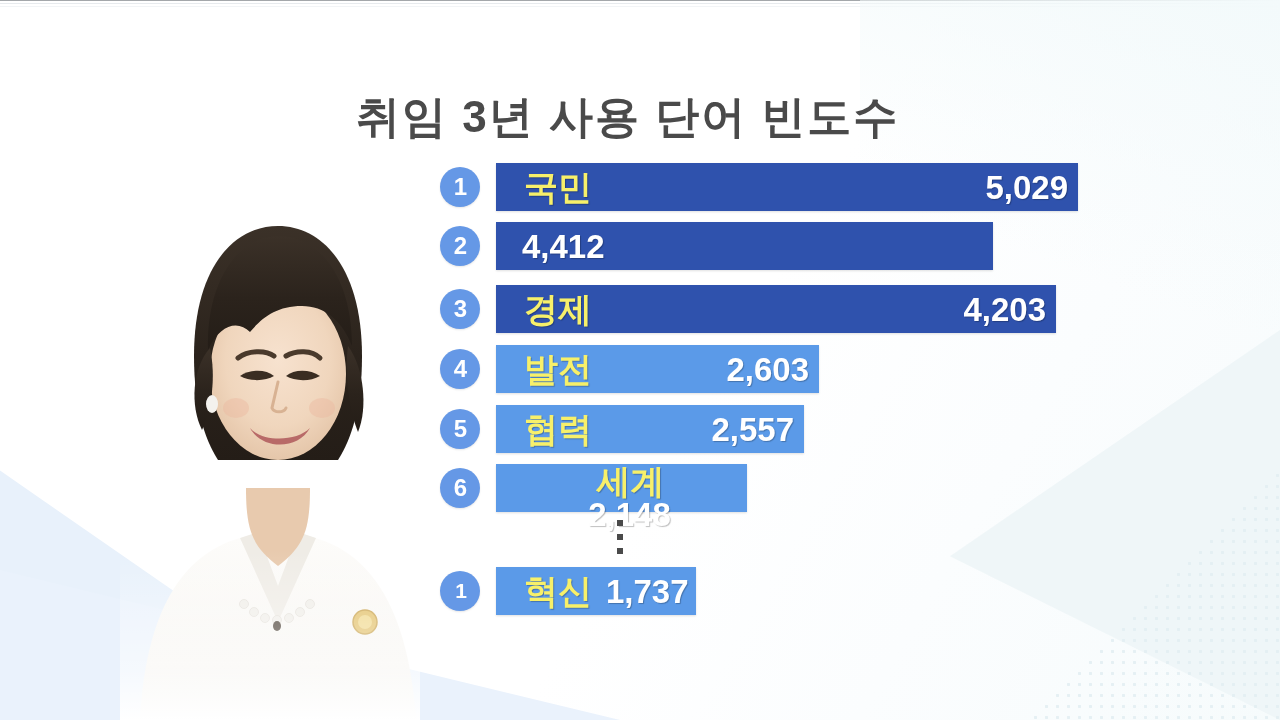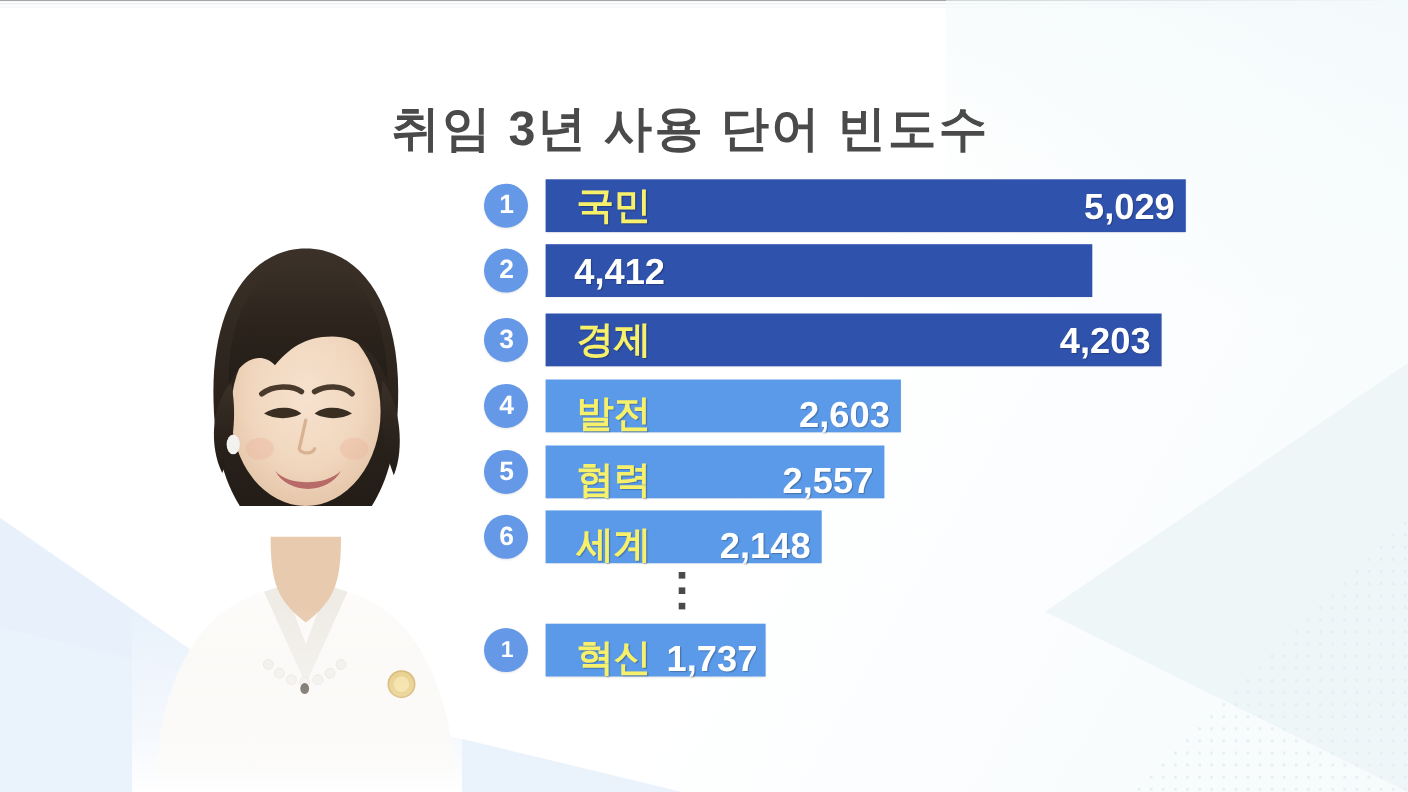--- a/index.html
+++ b/index.html
@@ -150,21 +150,21 @@
     height: 48px;
     display: flex;
     align-items: center;
     justify-content: space-between;
     padding: 0 10px 0 12px;
     flex: 0 0 auto;
     box-shadow: 0 1px 2px rgba(0,0,0,0.12);
   }
 
   .bar.dark  { background: #2f52ad; }
-  .bar.light { background: #5b9ae8; align-items: flex-end; }
+  .bar.light { background: #5b9ae8; }
 
   .bar-word {
     color: #f7f06a;
     font-size: 34px;
     font-weight: bold;
     white-space: nowrap;
     text-shadow: 1px 1px 1px rgba(0,0,0,0.25);
     line-height: 1;
     margin-left: 16px;
   }
@@ -349,21 +349,21 @@
       </div>
       <div class="row" style="top: 405px;">
         <div class="rank-badge">5</div>
         <div class="bar light" style="width: 308px;">
           <span class="bar-word">협력</span>
           <span class="bar-value">2,557</span>
         </div>
       </div>
       <div class="row" style="top: 464px;">
         <div class="rank-badge">6</div>
-        <div class="bar light" style="width: 251px;">
+        <div class="bar light" style="width: 251px; flex-direction: column;">
           <span class="bar-word">세계</span>
           <span class="bar-value">2,148</span>
         </div>
       </div>
       <div class="row" style="top: 567px;">
         <div class="rank-badge wide">1</div>
         <div class="bar light" style="width: 200px;">
           <span class="bar-word">혁신</span>
           <span class="bar-value">1,737</span>
         </div>

